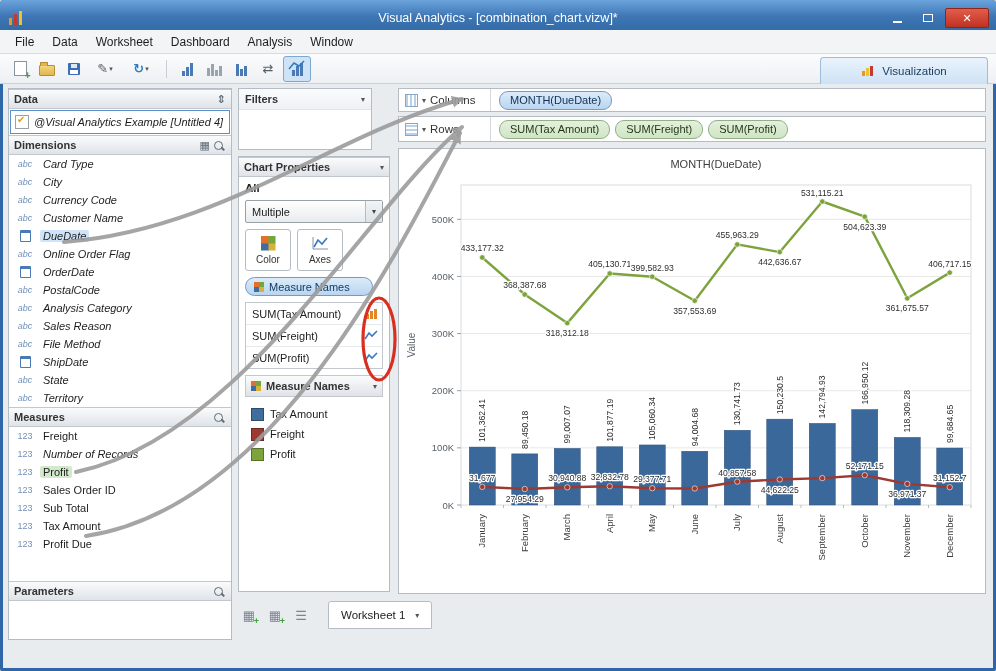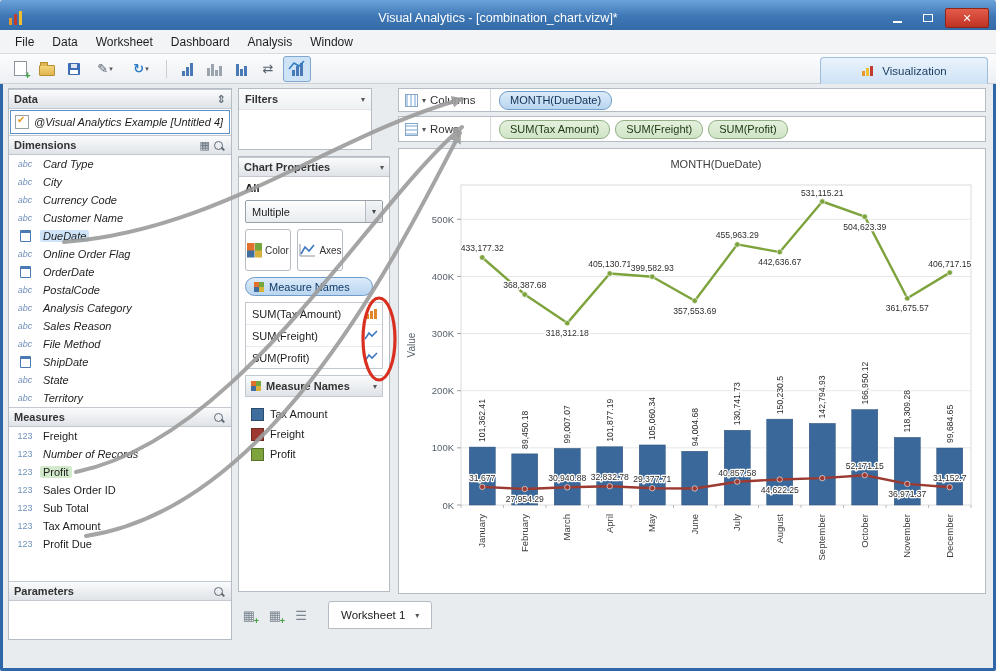--- a/index.html
+++ b/index.html
@@ -82,21 +82,21 @@
   .box-header .caret{margin-left:auto;}
   .mid-props{position:absolute;left:238px;top:156px;width:152px;height:436px;background:#fff;border:1px solid #b6bcc3;
     box-sizing:border-box;display:flex;flex-direction:column;}
   .props-body{padding:5px 6px;display:flex;flex-direction:column;gap:6px;}
   .scope{font-weight:bold;font-size:11.5px;color:#222;}
   .dropdown{height:21px;border:1px solid #98a0a8;background:linear-gradient(#fefefe,#e8ebee);display:flex;align-items:center;
     font-size:11px;padding-left:6px;border-radius:2px;color:#222;}
   .dd-btn{margin-left:auto;width:16px;height:100%;border-left:1px solid #b6bcc3;display:flex;align-items:center;justify-content:center;
     font-size:8px;color:#444;background:linear-gradient(#f2f4f6,#dde1e5);}
   .btn-row{display:flex;gap:6px;}
-  .tool-big{width:46px;height:42px;border:1px solid #b6bcc3;background:#fff;border-radius:3px;display:flex;
+  .tool-big{width:46px;height:42px;border:1px solid #b6bcc3;background:#fff;border-radius:3px;display:flex;flex-direction:column;
     align-items:center;justify-content:center;gap:3px;font-size:10px;color:#333;font-family:inherit;padding:0;}
   .ic-colorgrid{width:10px;height:10px;display:inline-block;flex:none;
     background-image:linear-gradient(#e2702a,#e2702a),linear-gradient(#74a63e,#74a63e),linear-gradient(#3f6e9e,#3f6e9e),linear-gradient(#d8b13a,#d8b13a);
     background-size:50% 50%;background-position:0 0,100% 0,0 100%,100% 100%;background-repeat:no-repeat;}
   .ic-colorgrid.big{width:15px;height:15px;}
   .mn-pill{height:19px;width:128px;border:1px solid #6f9cc8;border-radius:10px;background:linear-gradient(#dcebfa,#b9d5f0);
     display:flex;align-items:center;gap:5px;padding:0 8px;font-size:11px;color:#123b66;box-sizing:border-box;}
   .series-box{border:1px solid #c3c8ce;}
   .s-row{height:21px;display:flex;align-items:center;padding:0 4px 0 6px;font-size:11px;color:#1d1d1d;border-bottom:1px solid #e7eaed;}
   .s-row:last-child{border-bottom:none;}

